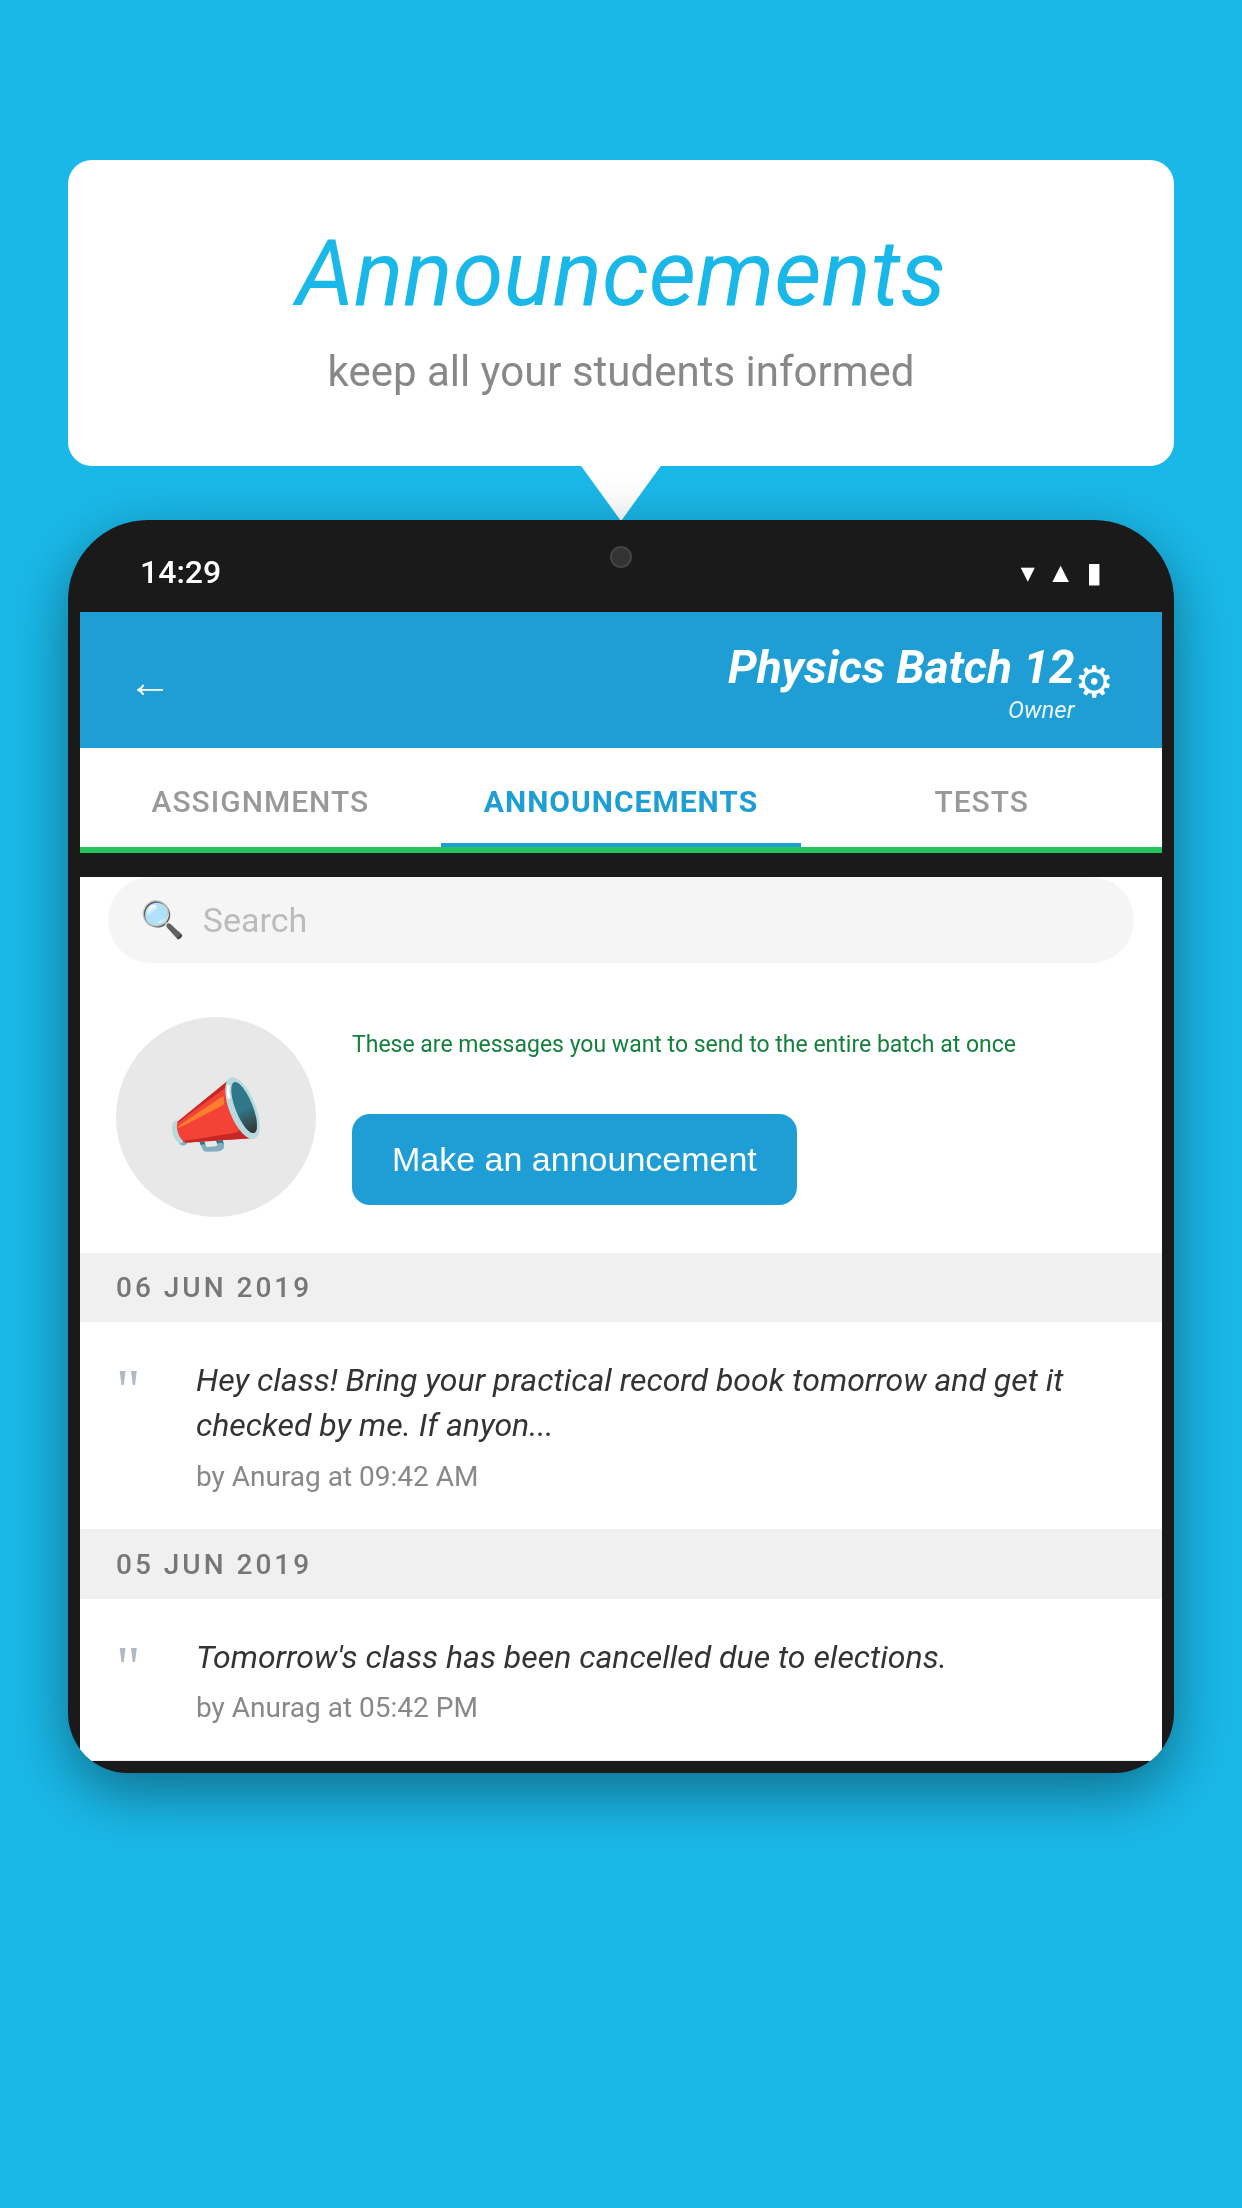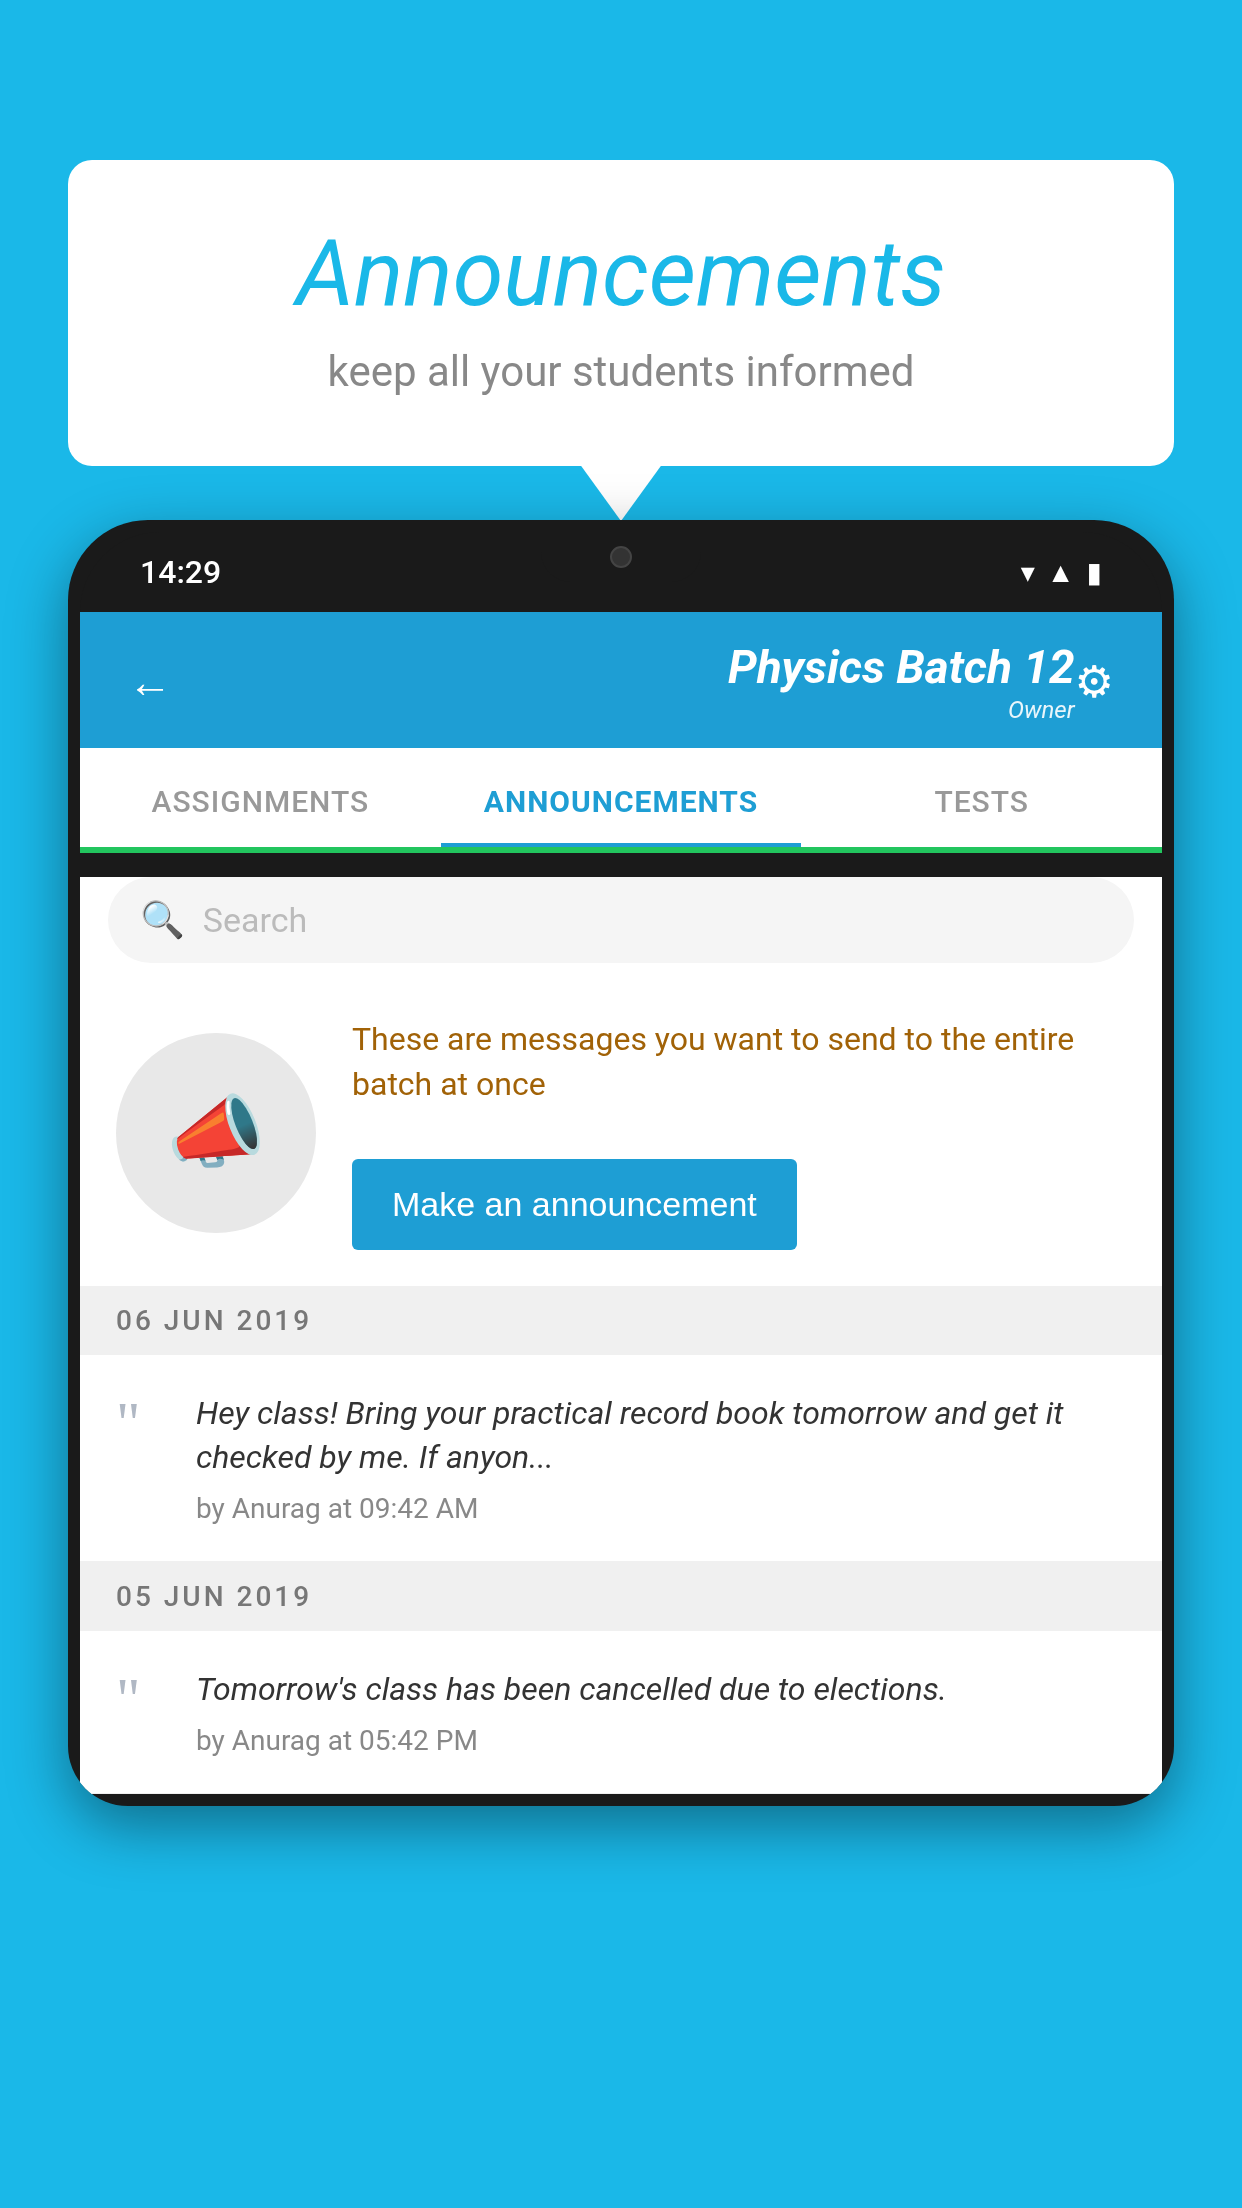--- a/index.html
+++ b/index.html
@@ -246,31 +246,31 @@
     .megaphone-icon {
       font-size: 80px;
       color: #555;
     }
 
     .promo-right {
       flex: 1;
     }
 
     .promo-text {
-      font-size: 32px;
-      color: #a16207;
+      font-size: 23px;
+      color: #15803d;
       line-height: 1.4;
       margin-bottom: 28px;
     }
 
     .make-announcement-btn {
       background: #1e9ed4;
       color: white;
       border: none;
-      border-radius: 6px;
+      border-radius: 18px;
       padding: 26px 40px;
       font-size: 34px;
       font-weight: 500;
       cursor: pointer;
       display: inline-block;
       margin-top: 24px;
     }
 
     
     .date-separator {

